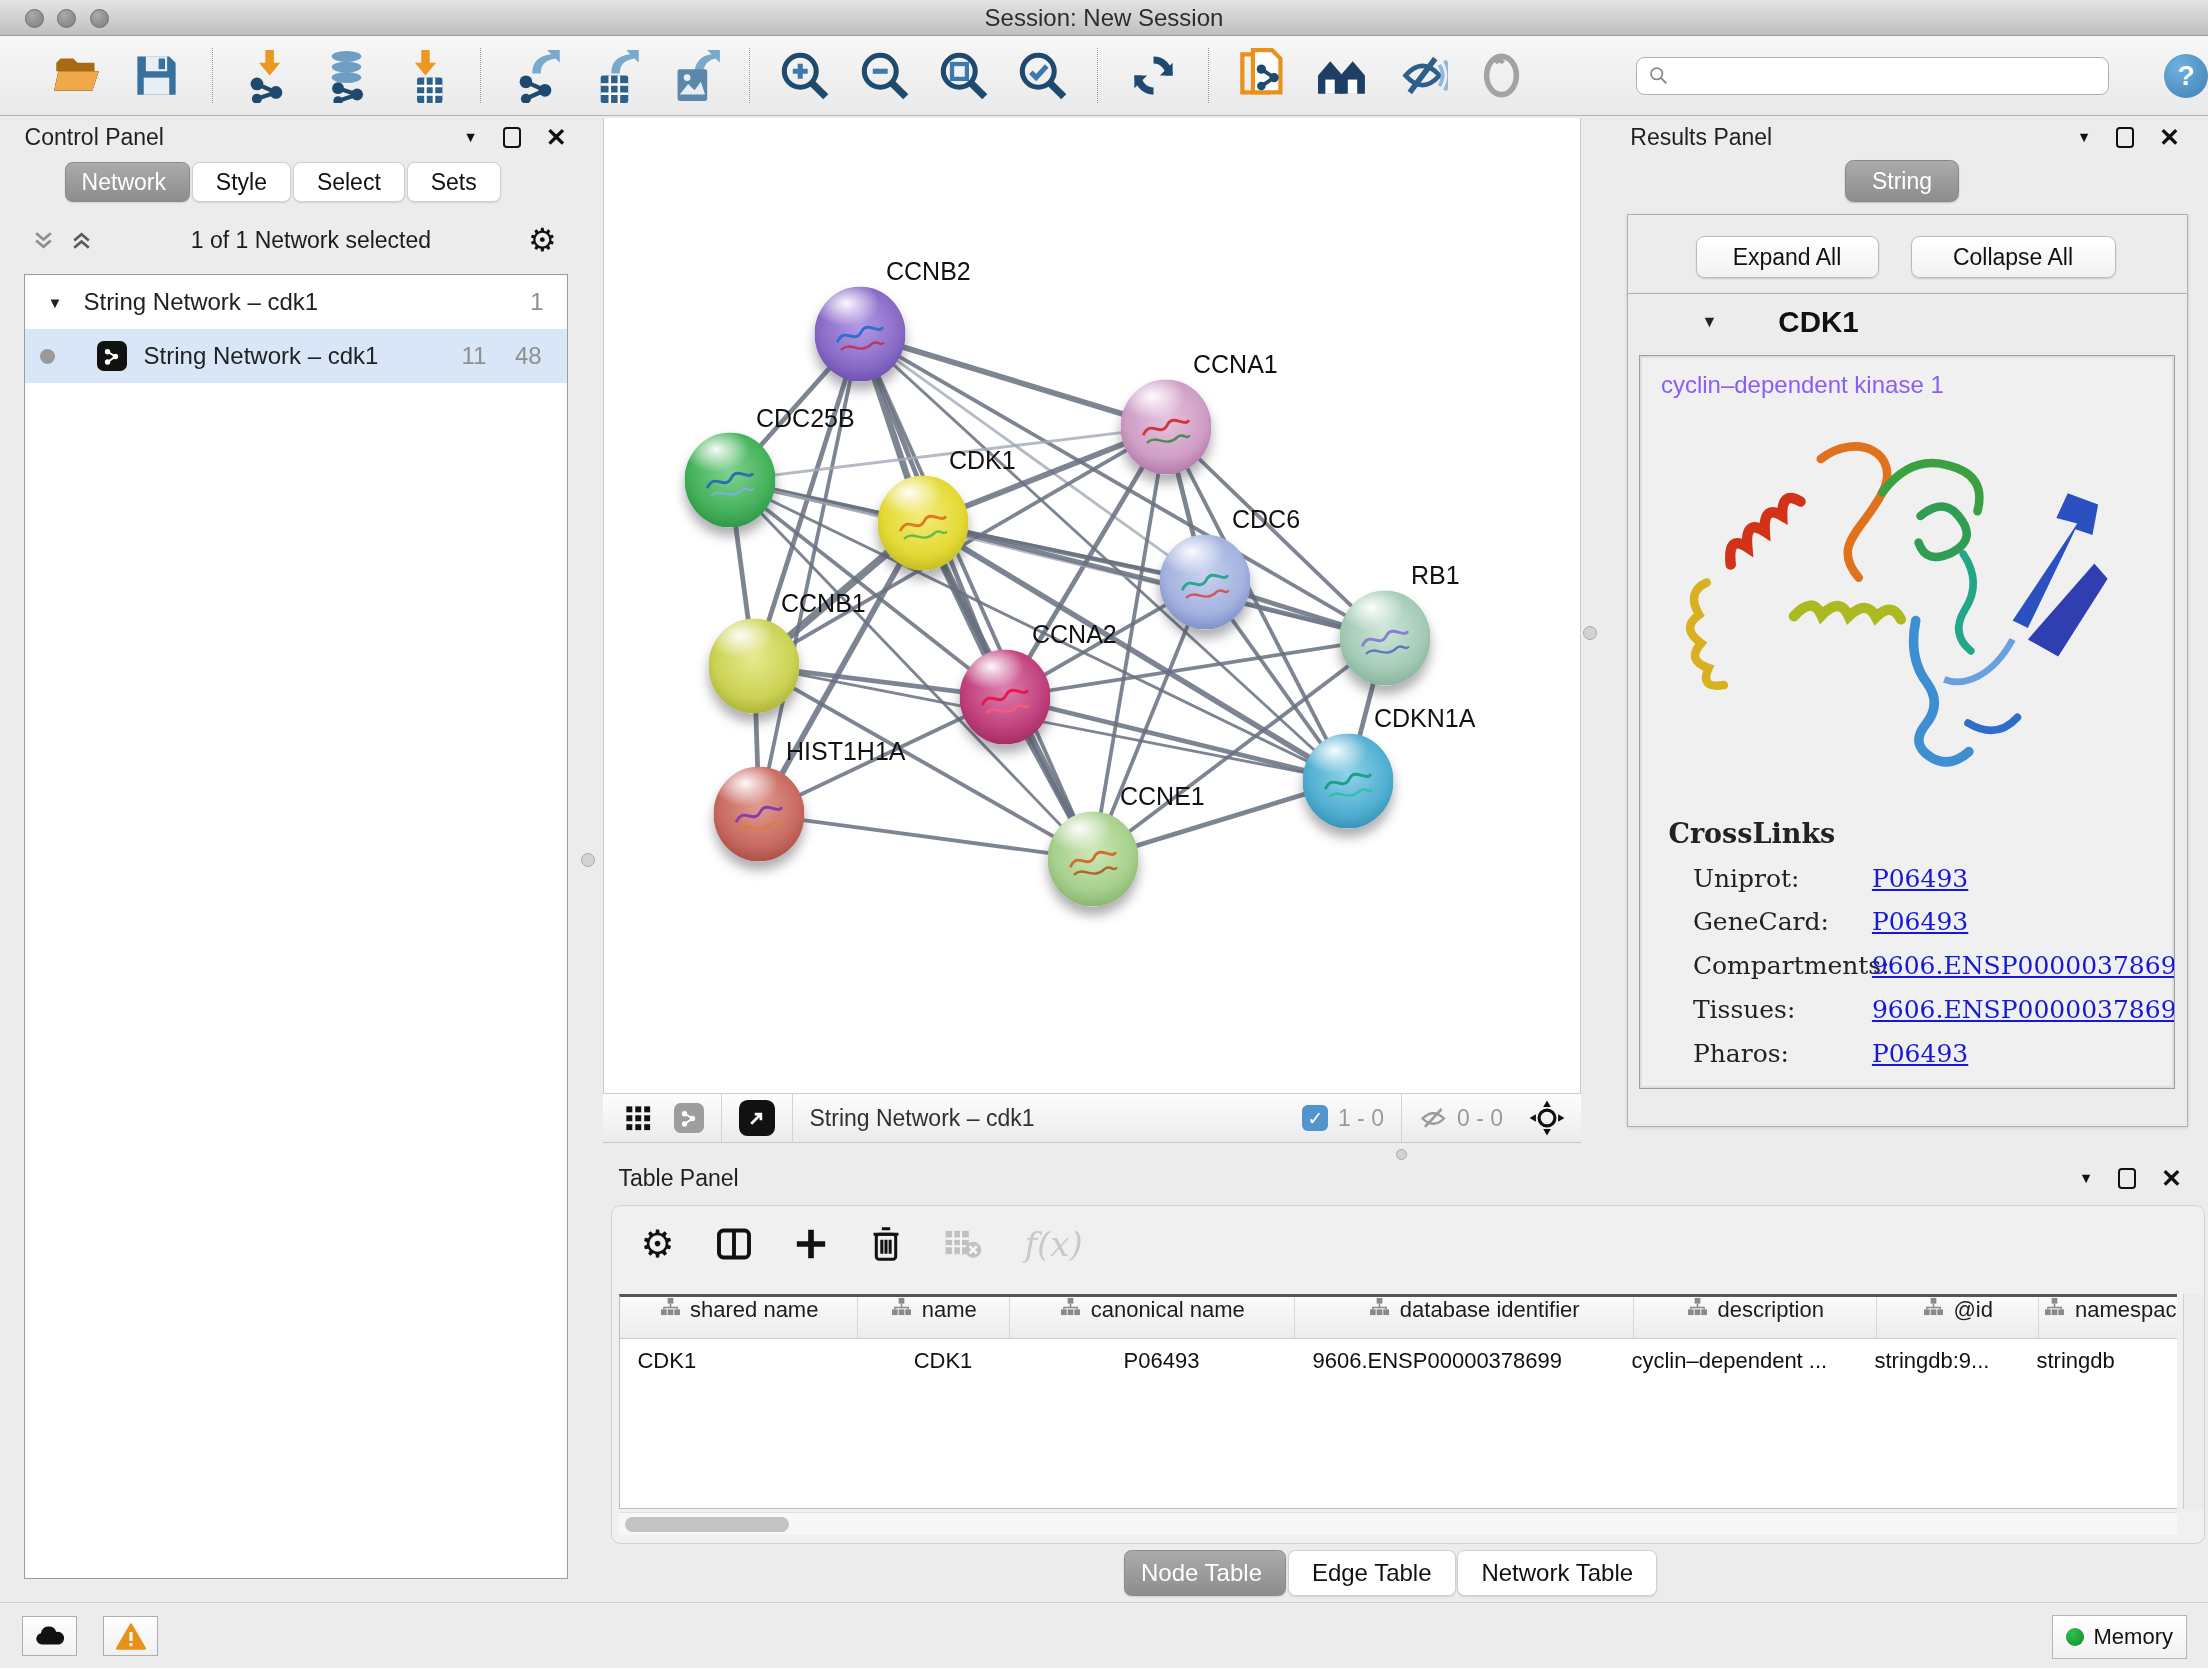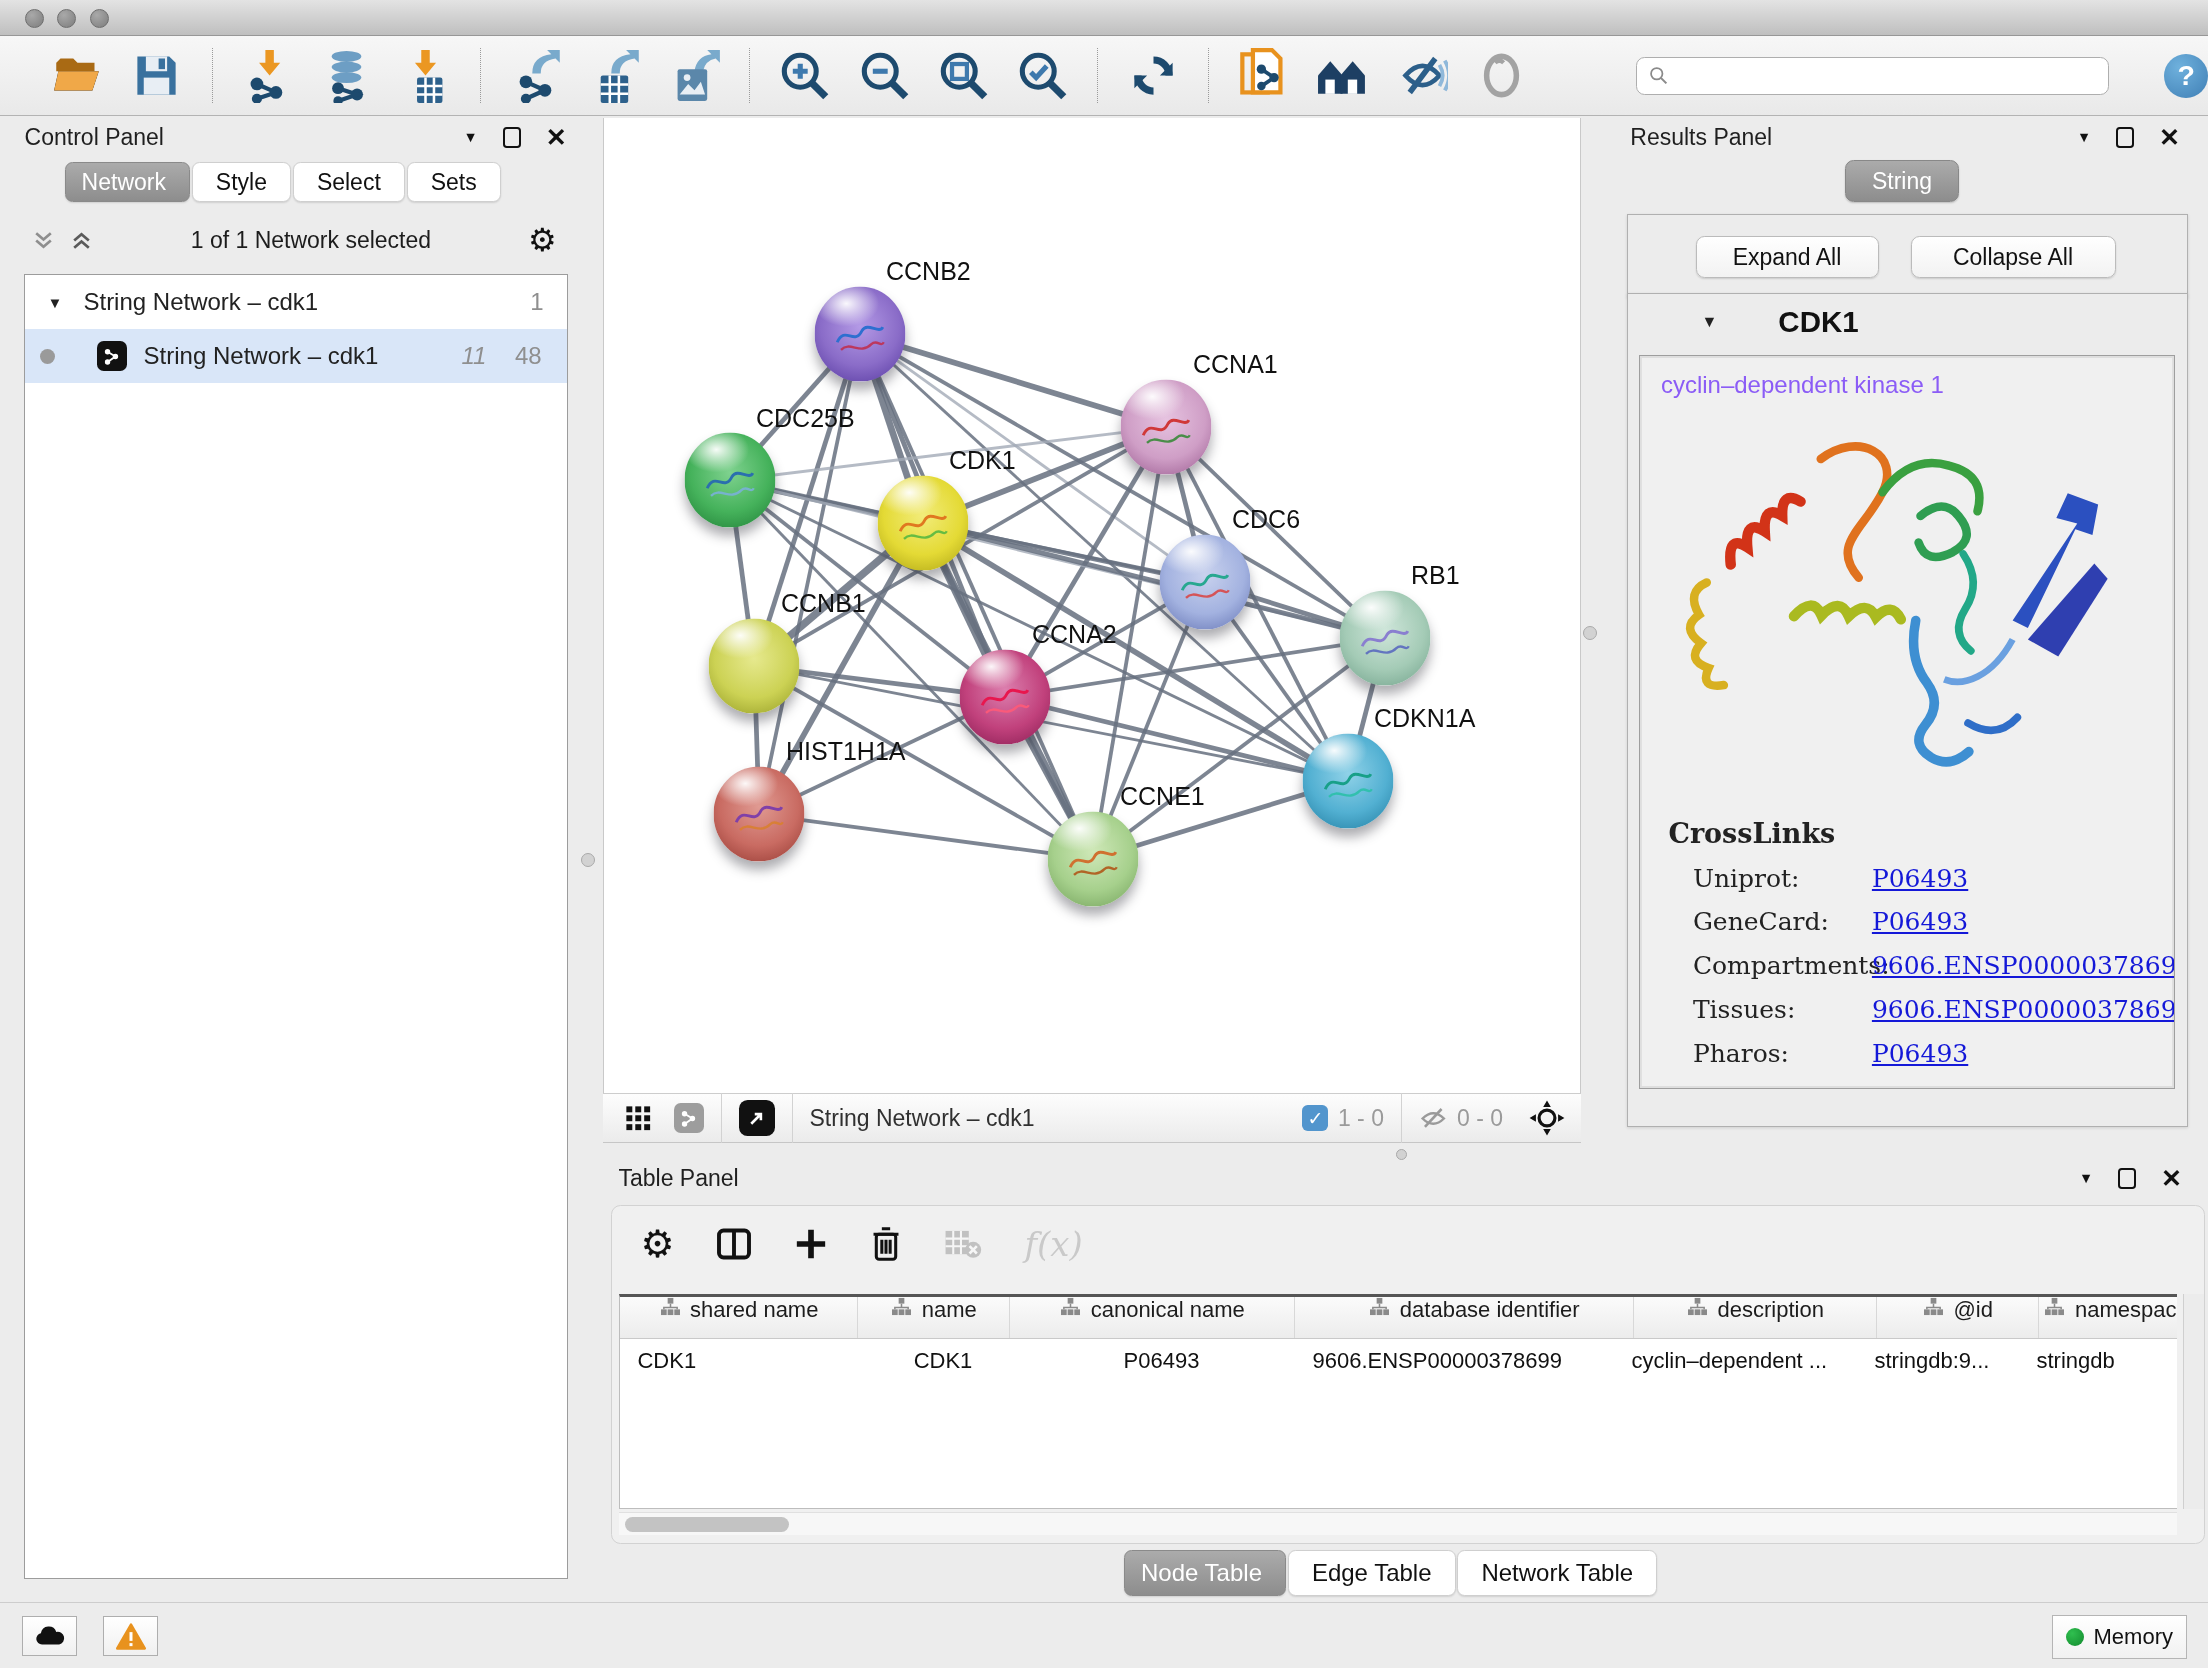--- a/index.html
+++ b/index.html
@@ -121,20 +121,21 @@
 </style>
 </head>
 <body>
 
 <div class="titlebar">
   <div class="traffic">
     <span></span>
     <span></span>
     <span></span>
   </div>
+  <div class="win-title">Session: New Session</div>
 </div>
 
 <div class="toolbar">
   <div class="tbicon">
     <svg width="51" height="51" viewBox="0 0 24 24">
       <path d="M2 6 l2-2 h6 l2 2 h8 v4 H2z" fill="#a96a14"></path>
       <path d="M3 10 h19 l-3 9 H1z" fill="#f0a festivals848"></path>
         <path d="M3 10 h19 l-3 9 H1z" fill="#f0a848"></path>
     </svg>
   </div>
@@ -321,21 +322,21 @@
       <span style="margin-left:15px; width:15px; height:15px; border-radius:50%; background:#9a9a9a;"></span>
       <span class="share-badge" style="margin-left:42px;">
         <svg width="19" height="19" viewBox="0 0 24 24">
           <circle cx="7" cy="6" r="3.4" fill="#fff"></circle>
             <circle cx="17" cy="12" r="3.4" fill="#fff"></circle>
             <circle cx="7" cy="19" r="3.4" fill="#fff"></circle>
           <path d="M7 6 L17 12 L7 19" stroke="#fff" stroke-width="2.4" fill="none"></path>
         </svg>
       </span>
       <span style="margin-left:17px;">String Network – cdk1</span>
-      <span class="count" style="margin-left:auto;font-style:italic;">11</span>
+      <span class="count" style="margin-left:auto;">11</span>
       <span class="count" style="margin-left:28.5px; margin-right:25px;">48</span>
     </div>
   </div>
 </div>
 
 <div class="canvas" id="net-canvas">
   <svg class="edges-svg" id="edges-svg" width="978" height="975" viewBox="0 0 1028 1025">
       <line x1="269" y1="227" x2="591" y2="325" stroke="#66707f" stroke-width="6" stroke-opacity="0.85"></line>
       <line x1="269" y1="227" x2="132" y2="381" stroke="#66707f" stroke-width="5" stroke-opacity="0.85"></line>
       <line x1="269" y1="227" x2="335" y2="426" stroke="#66707f" stroke-width="7" stroke-opacity="0.85"></line>

